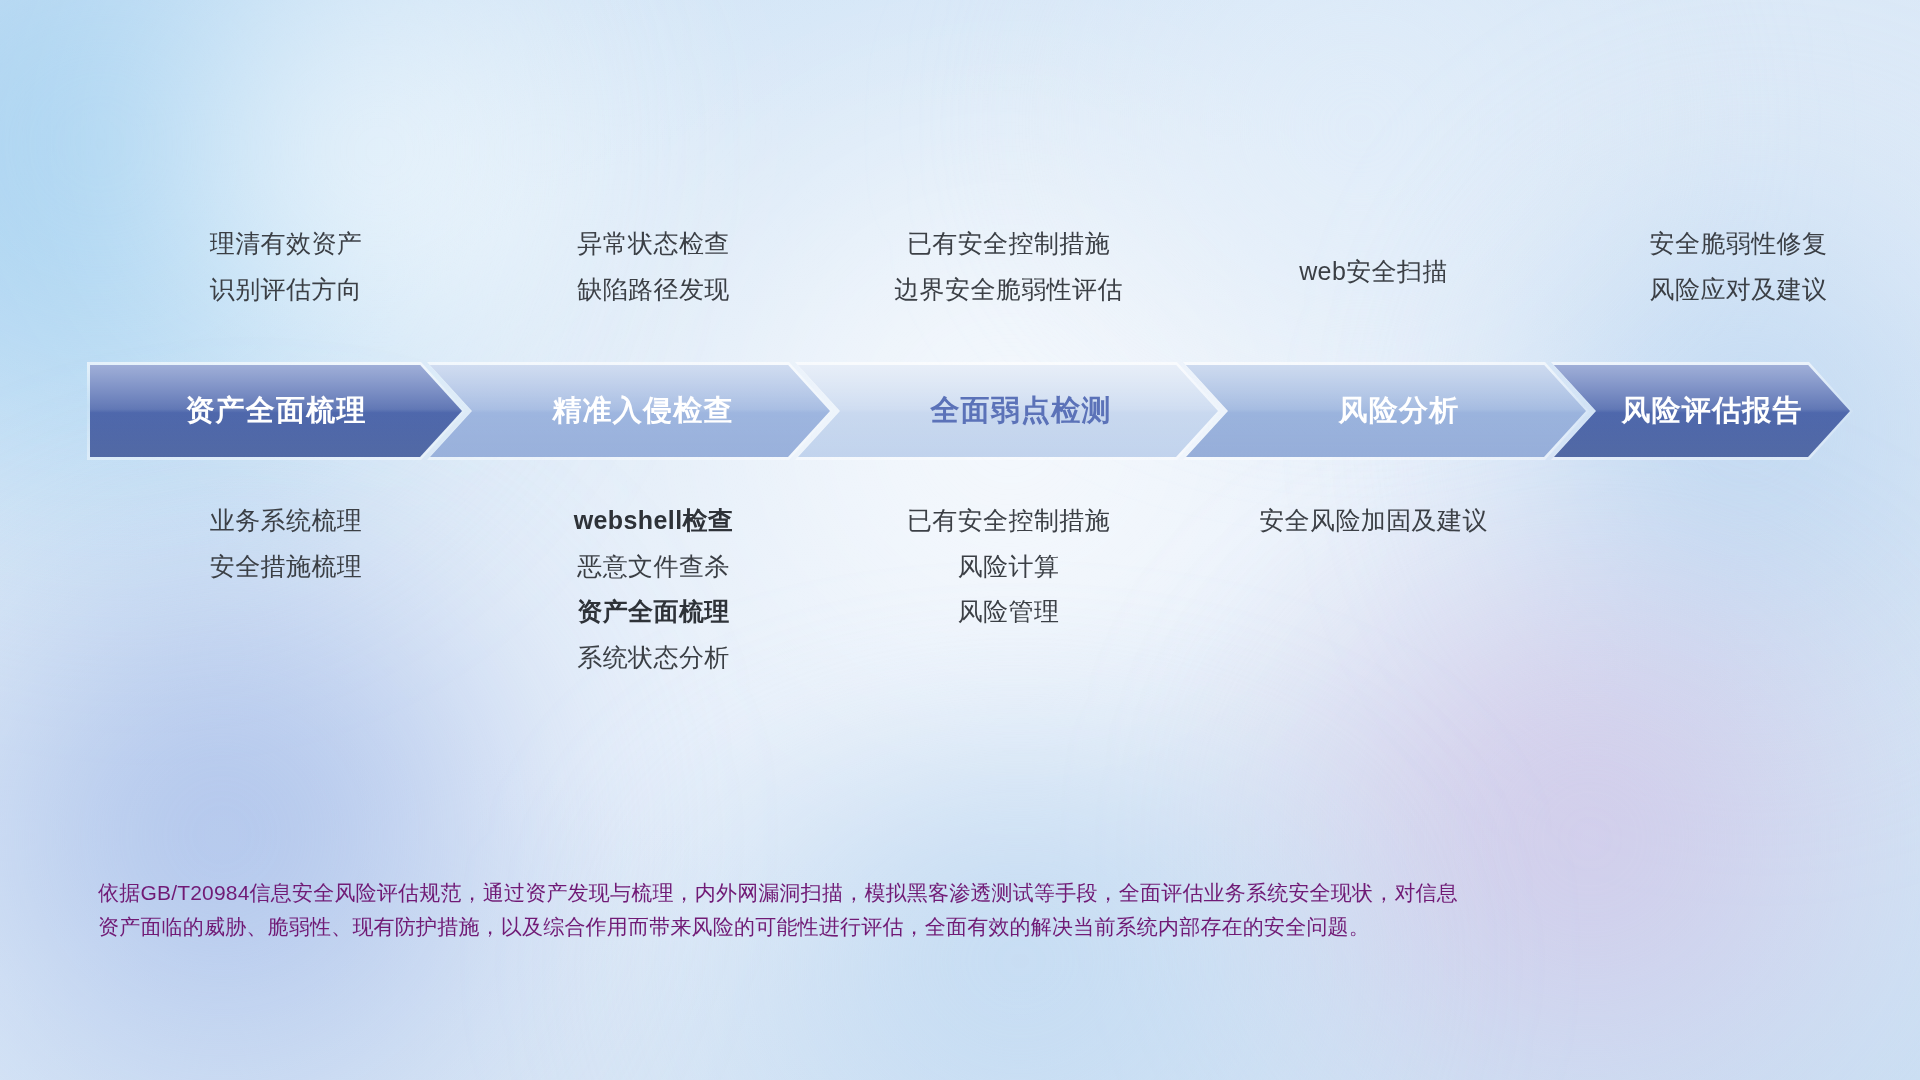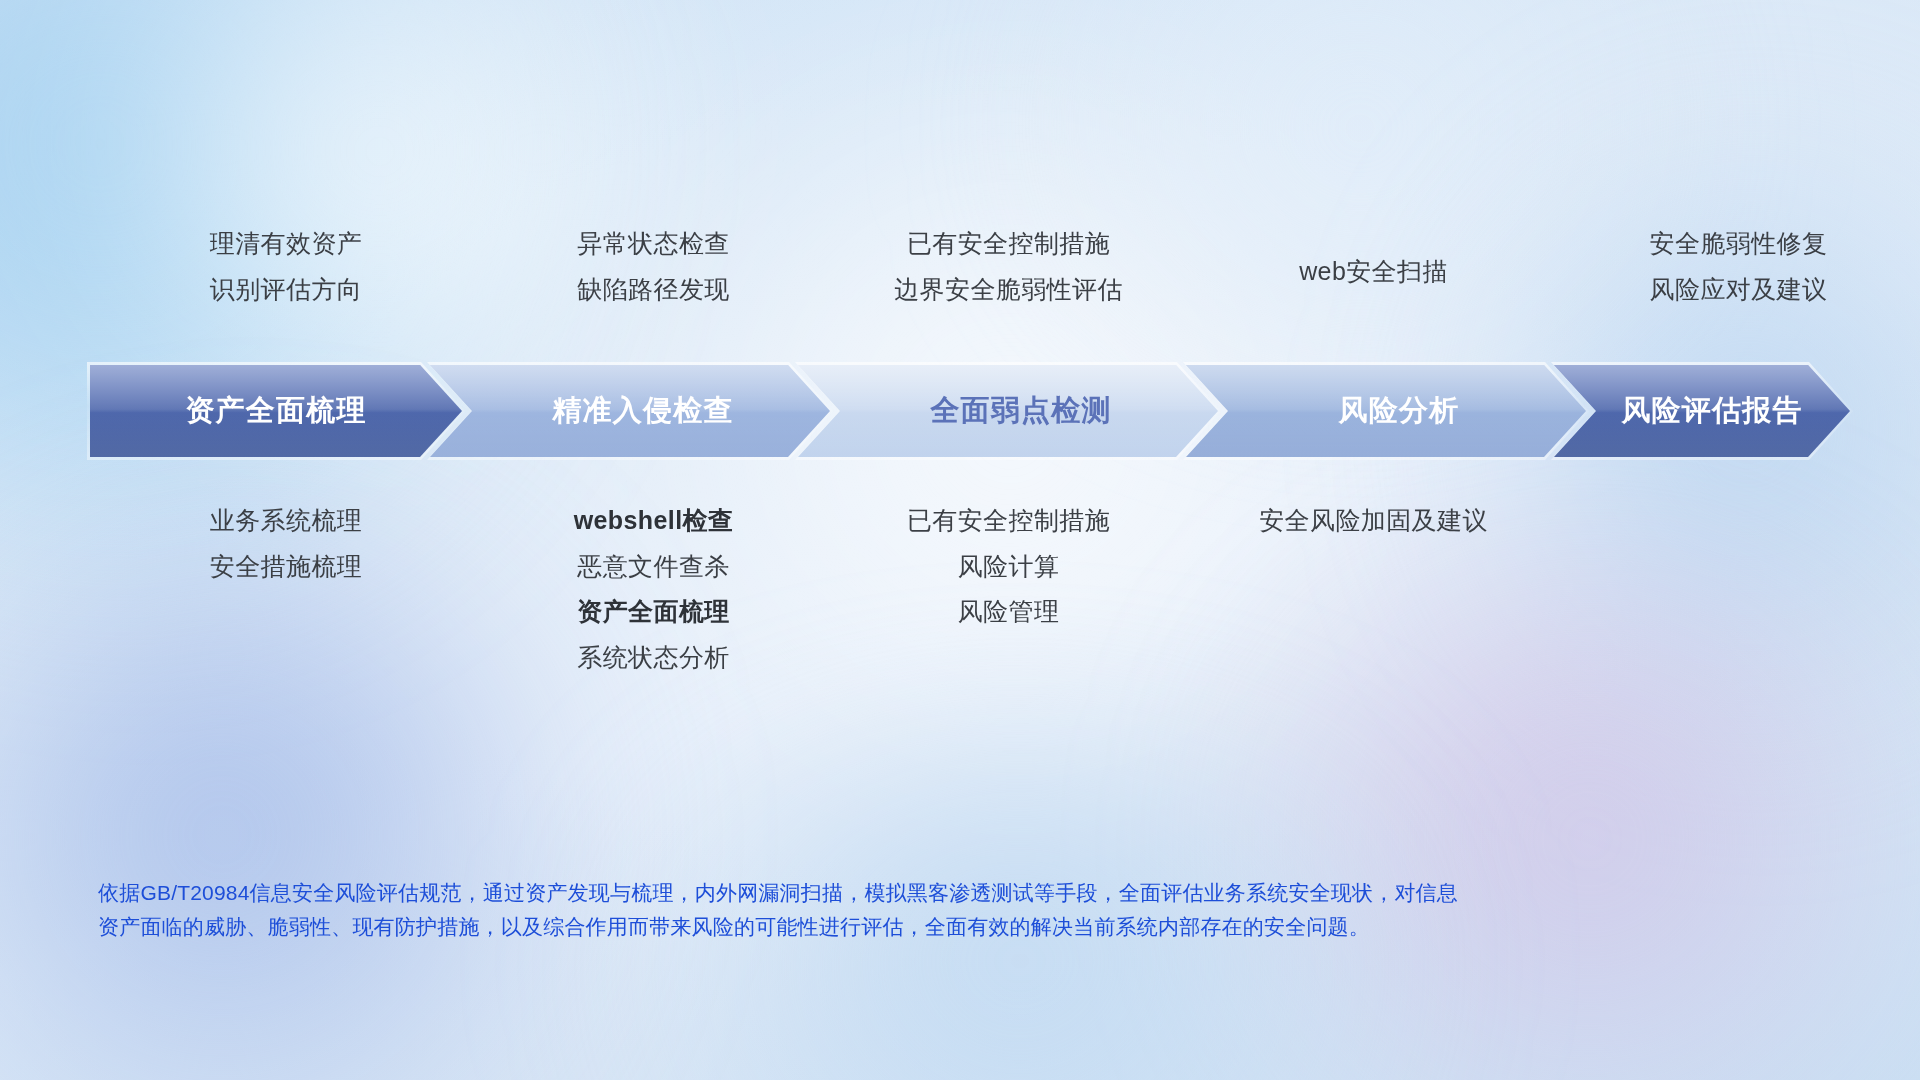--- a/index.html
+++ b/index.html
@@ -175,21 +175,21 @@
   }
   .gloss.start { clip-path: polygon(0 0, calc(100% - 42px) 0, 100% 50%, calc(100% - 42px) 100%, 0 100%); }
   .gloss.mid   { clip-path: polygon(0 0, calc(100% - 42px) 0, 100% 50%, calc(100% - 42px) 100%, 0 100%, 42px 50%); }
 
   
   .footer {
     position: absolute;
     left: 98px;
     top: 876px;
     width: 1540px;
-    color: #1d4ed8;
+    color: #701a75;
     font-size: 21px;
     line-height: 1.62;
     letter-spacing: 0.2px;
   }
   .footer p { margin: 0; }
 </style>
 </head>
 <body>
 
 <div id="stage">

